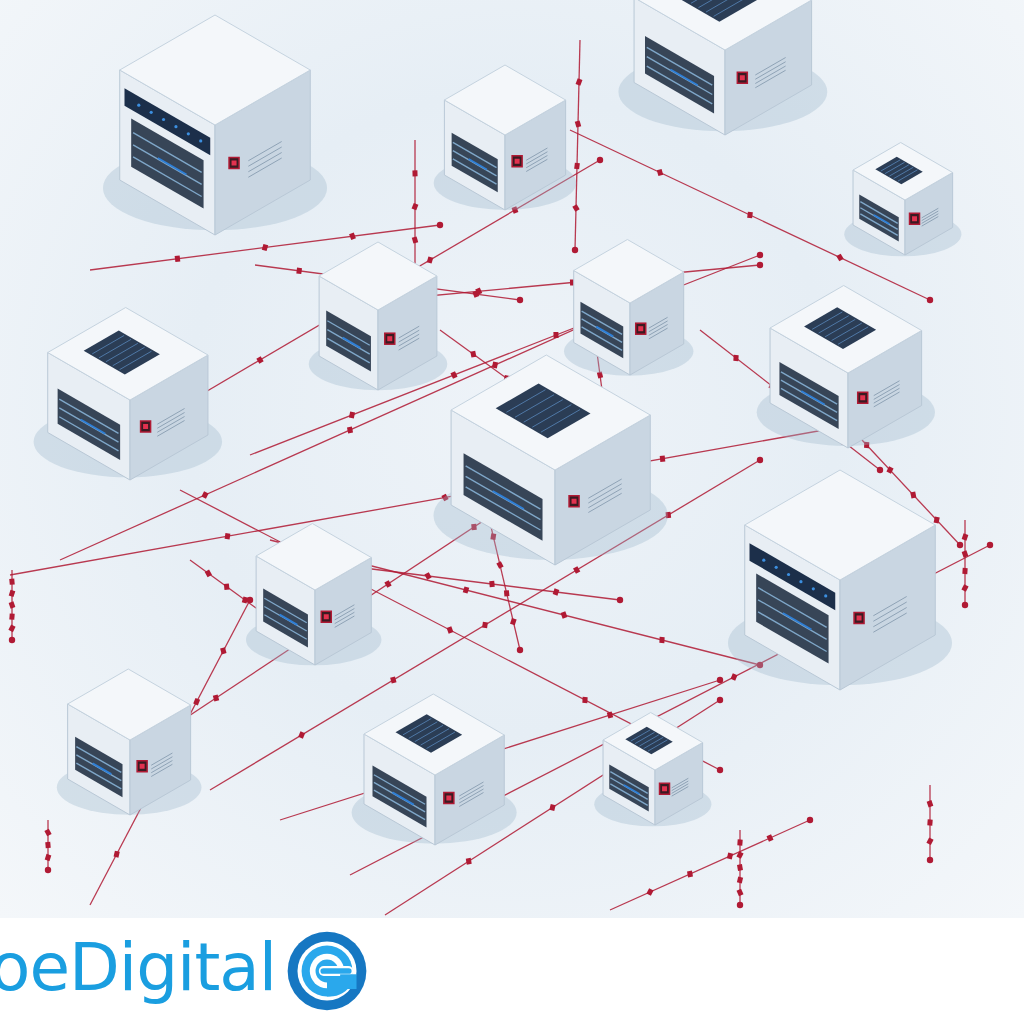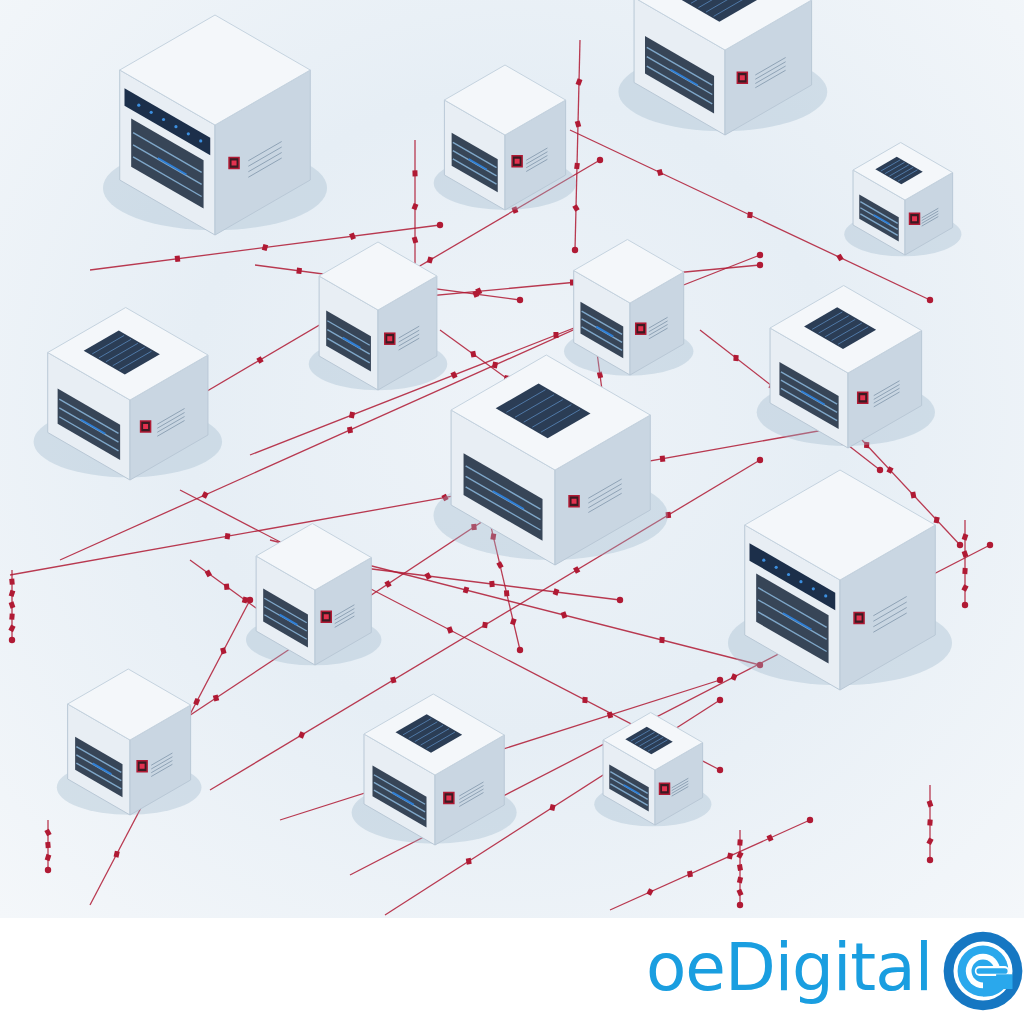--- a/index.html
+++ b/index.html
@@ -11,21 +11,21 @@
     .scene {
       position: absolute; left: 0; top: 0;
       width: 1024px; height: 918px; overflow: hidden;
       background:
         radial-gradient(ellipse at 50% 45%, #eef3f8 0%, #e6eef5 45%, #f4f7fa 100%);
     }
     .scene svg { position: absolute; left: 0; top: 0; }
     .footer {
       position: absolute; left: 0; top: 918px;
       width: 1024px; height: 106px; background: #ffffff;
-      display: flex; align-items: center; justify-content: flex-end;
+      display: flex; align-items: center; justify-content: flex-start;
     }
     .brand {
       display: flex; align-items: center; gap: 10px;
       margin-left: -10px;
     }
     .brand-text {
       color: #1a9ee0;
       font-family: "DejaVu Sans", sans-serif;
       font-size: 66px;
       letter-spacing: -1px;

